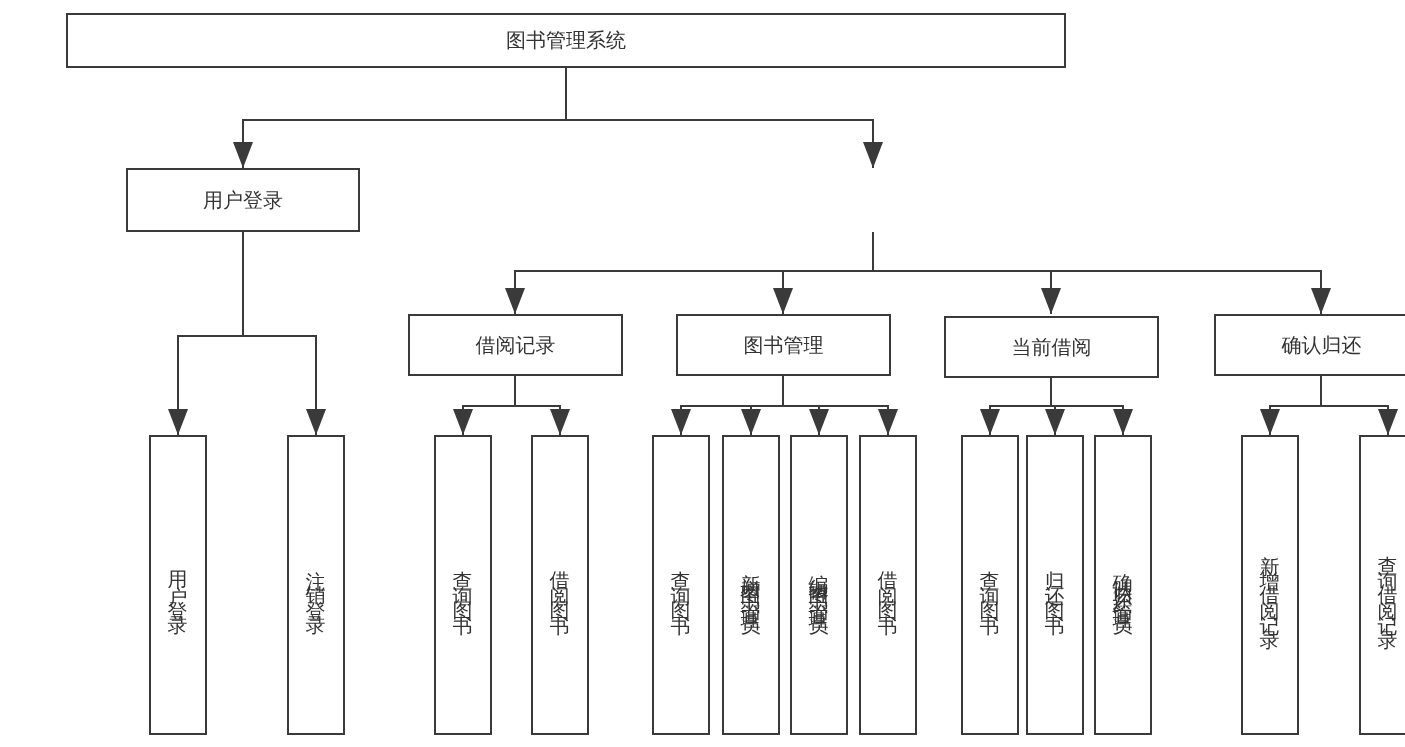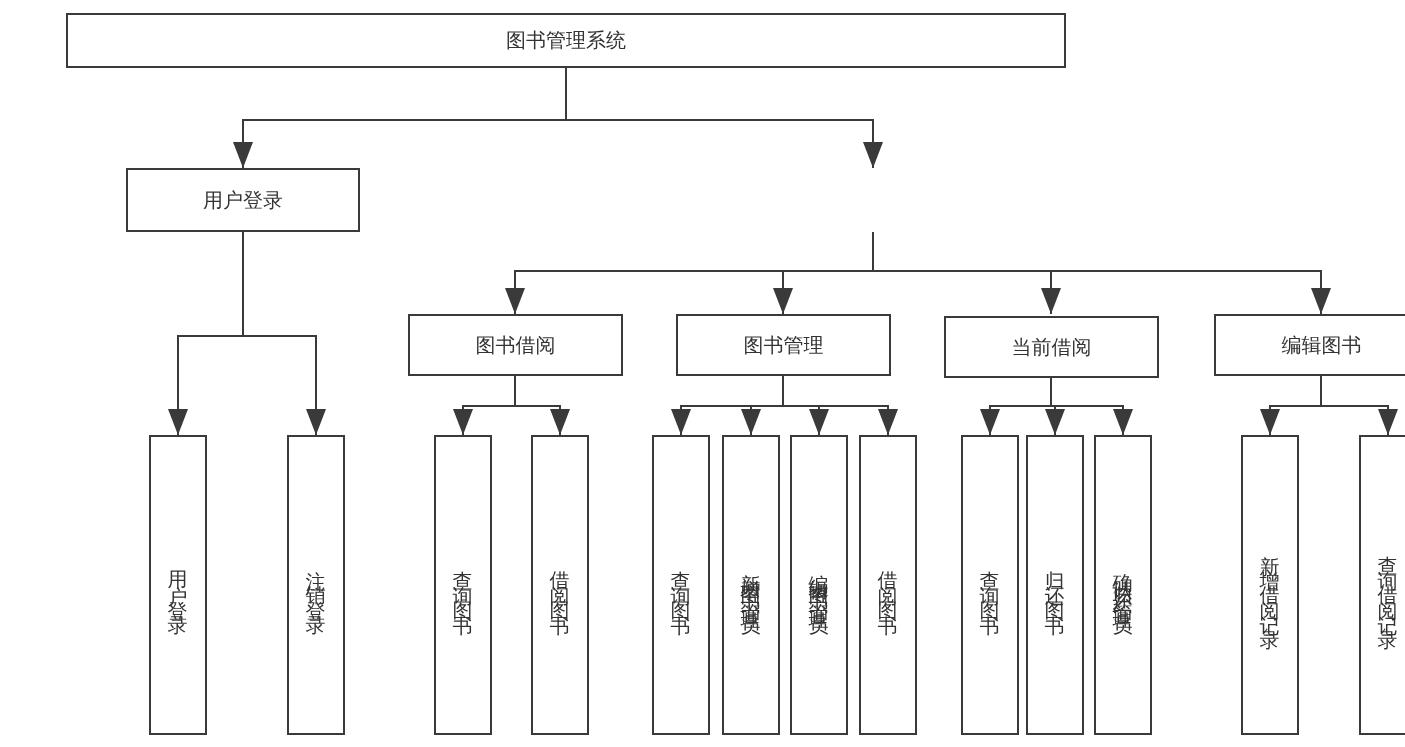--- a/index.html
+++ b/index.html
@@ -61,30 +61,30 @@
 
   <div class="box h" style="left:22px;top:13px;width:1000px;height:55px">
     <span>图书管理系统</span>
   </div>
 
   <div class="box h" style="left:82px;top:168px;width:234px;height:64px">
     <span>用户登录</span>
   </div>
 
   <div class="box h" style="left:364px;top:314px;width:215px;height:62px">
-    <span>图书借阅</span>
+    <span>借阅记录</span>
   </div>
   <div class="box h" style="left:632px;top:314px;width:215px;height:62px">
     <span>图书管理</span>
   </div>
   <div class="box h" style="left:900px;top:316px;width:215px;height:62px">
     <span>当前借阅</span>
   </div>
   <div class="box h" style="left:1170px;top:314px;width:215px;height:62px">
-    <span>编辑图书</span>
+    <span>确认归还</span>
   </div>
 
   <div class="box v" style="left:105px;top:435px;width:58px;height:300px">
     <span>用户登录</span>
   </div>
   <div class="box v" style="left:243px;top:435px;width:58px;height:300px">
     <span>注销登录</span>
   </div>
 
   <div class="box v" style="left:390px;top:435px;width:58px;height:300px">

